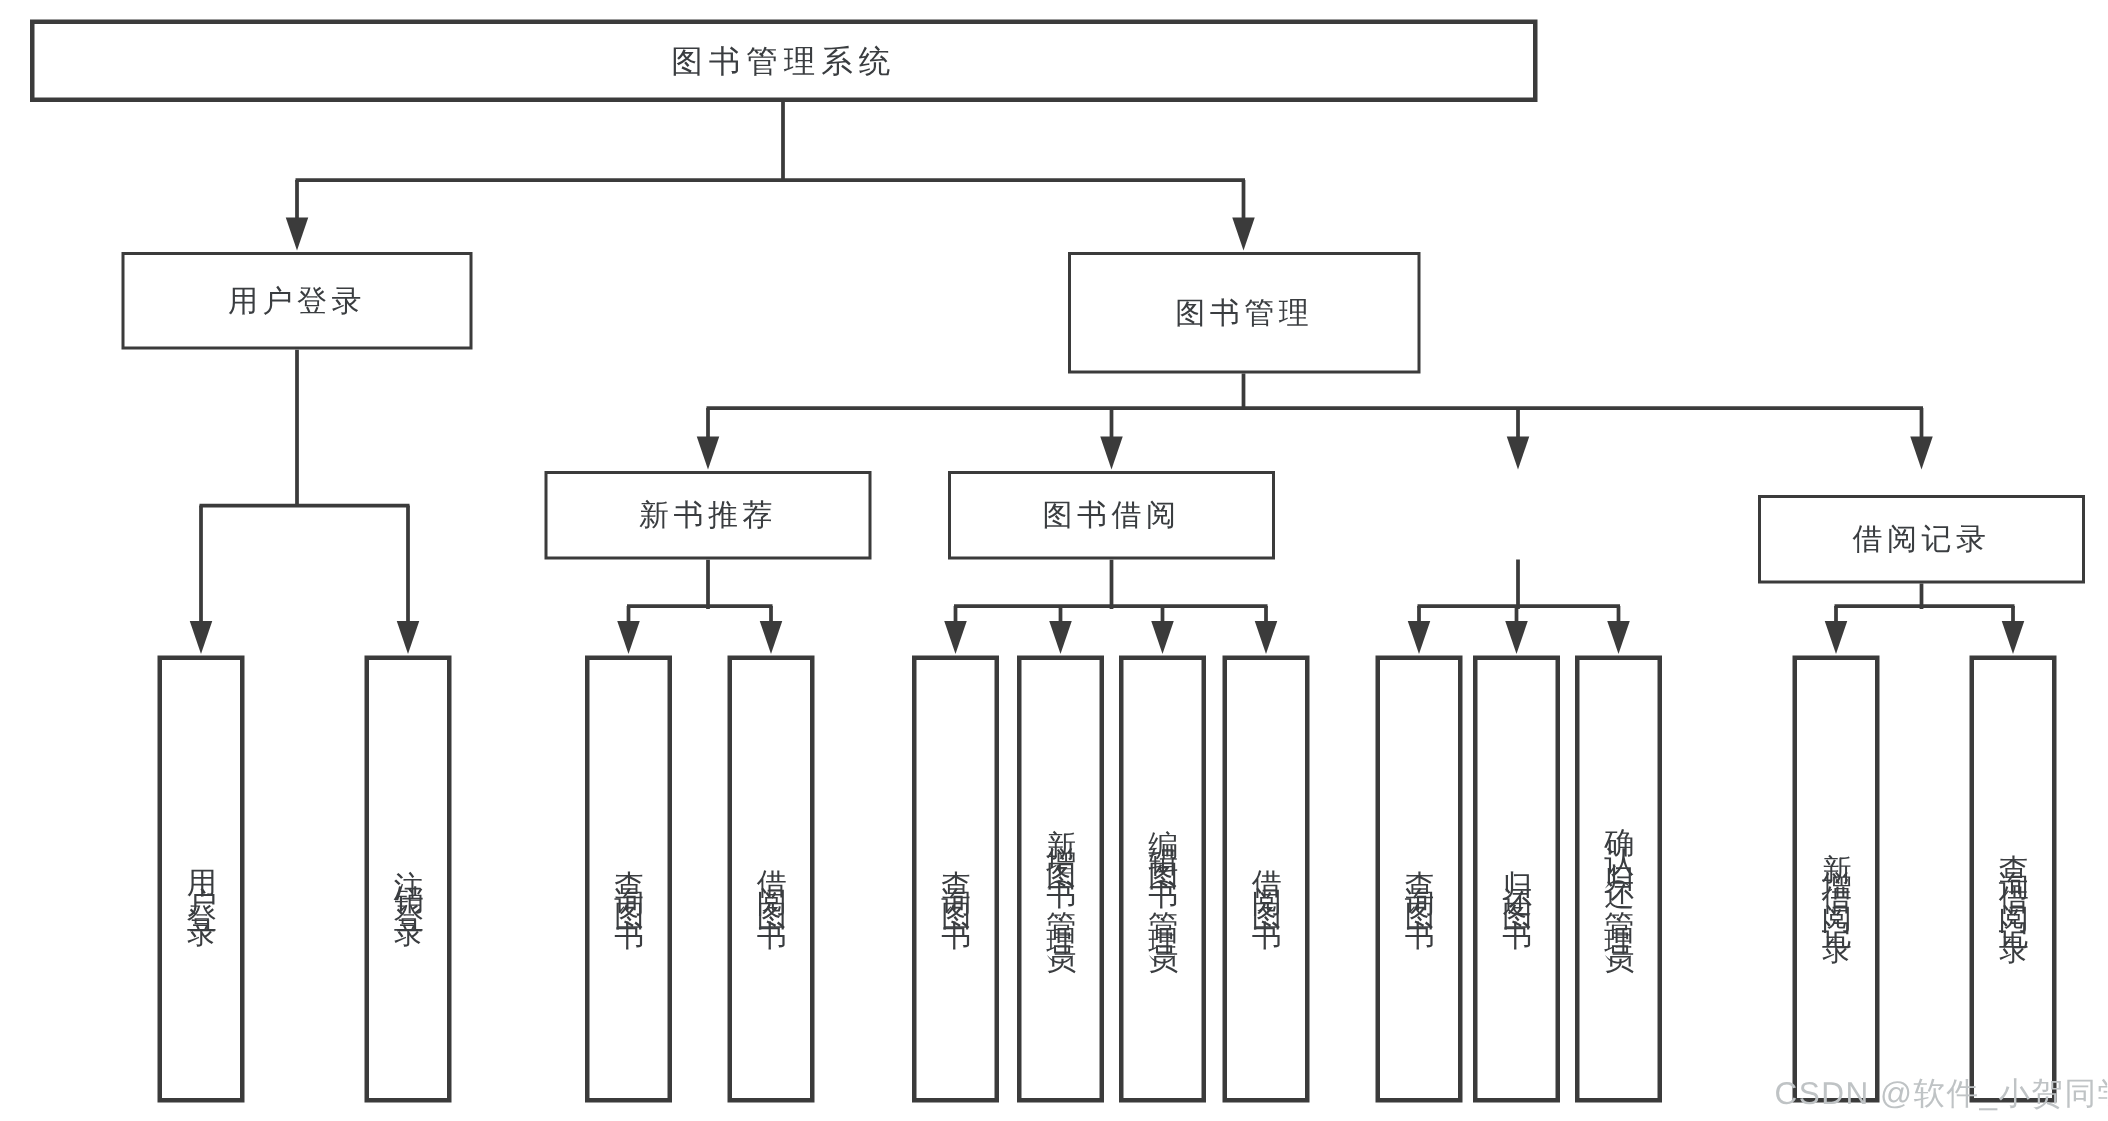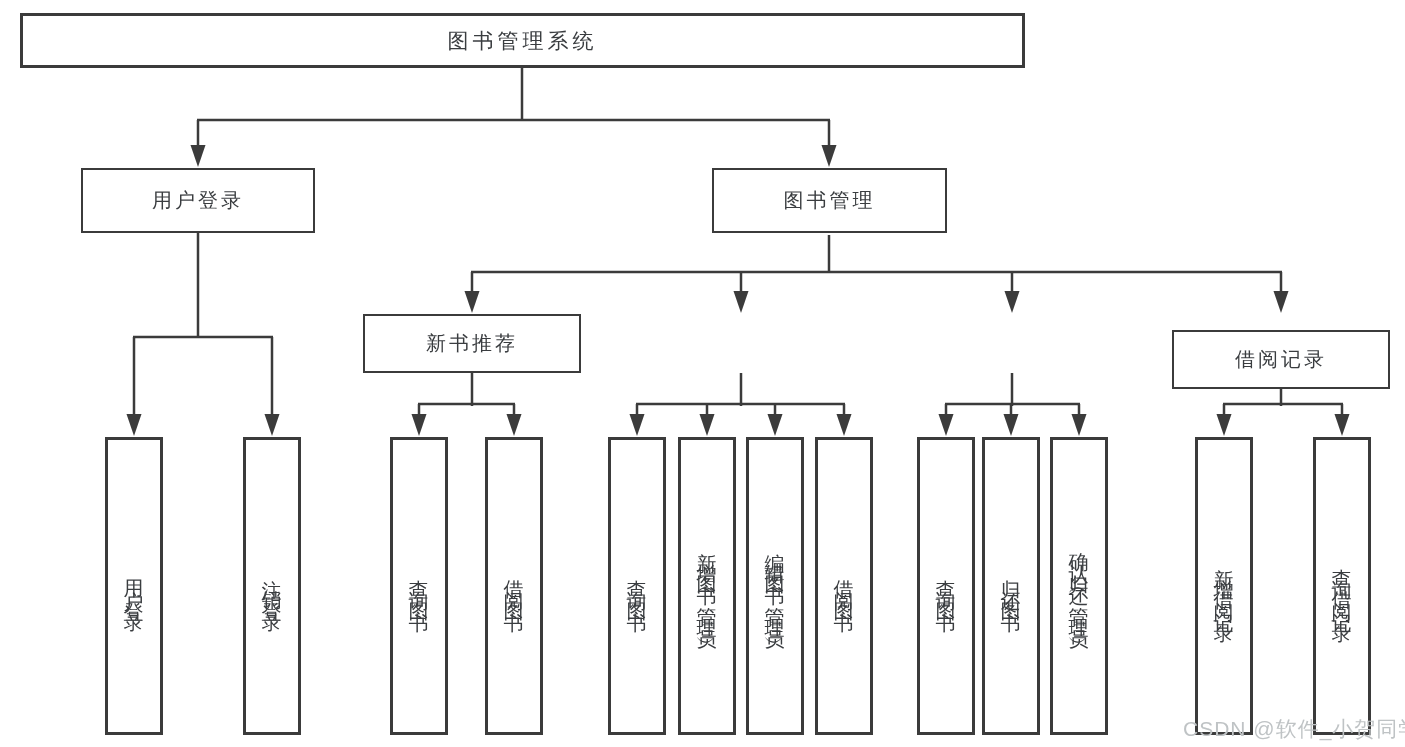--- a/index.html
+++ b/index.html
@@ -123,26 +123,29 @@
     <polygon points="1334.5,414 1349.5,414 1342,436"></polygon>
   </svg>
 
   <div class="node root" style="left:20px;top:13px;width:1005px;height:55px;">
     <span class="h-label">图书管理系统</span>
   </div>
 
   <div class="node" style="left:81px;top:168px;width:234px;height:65px;">
     <span class="h-label">用户登录</span>
   </div>
-  <div class="node" style="left:712px;top:168px;width:235px;height:65px;">
+  <div class="node" style="left:712px;top:168px;width:235px;height:81px;">
     <span class="h-label">图书管理</span>
   </div>
 
   <div class="node" style="left:363px;top:314px;width:218px;height:59px;">
     <span class="h-label">新书推荐</span>
+  </div>
+  <div class="node" style="left:632px;top:314px;width:218px;height:59px;">
+    <span class="h-label">图书借阅</span>
   </div>
   <div class="node" style="left:1172px;top:330px;width:218px;height:59px;">
     <span class="h-label">借阅记录</span>
   </div>
 
   <div class="node leaf" style="left:105px;top:437px;width:58px;height:298px;">
     <span class="v-label">用户登录</span>
   </div>
   <div class="node leaf" style="left:243px;top:437px;width:58px;height:298px;">
     <span class="v-label">注销登录</span>

